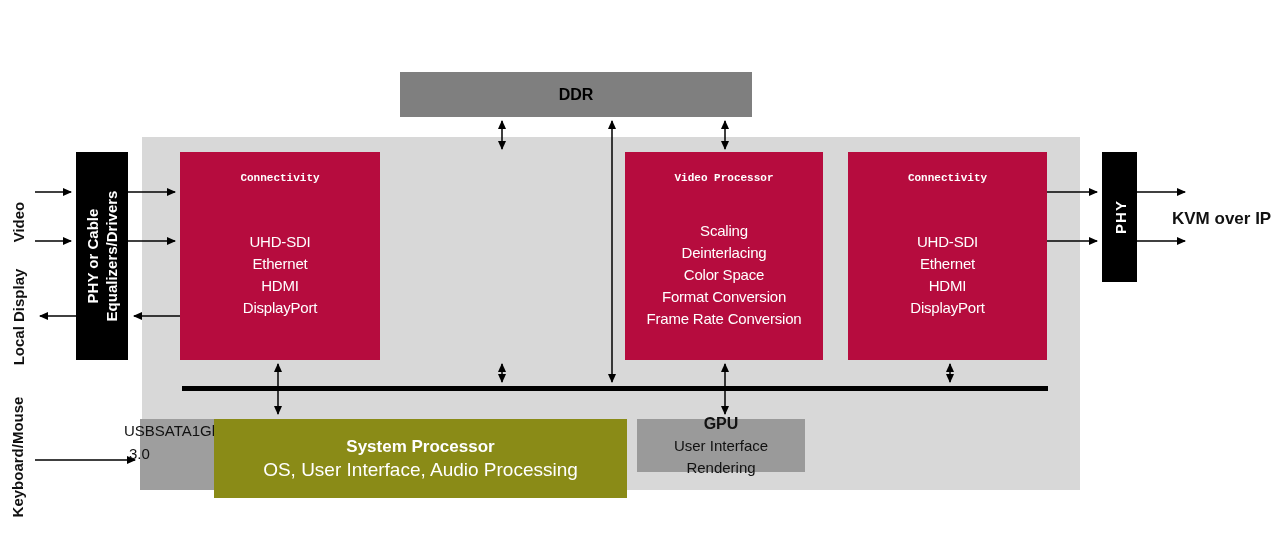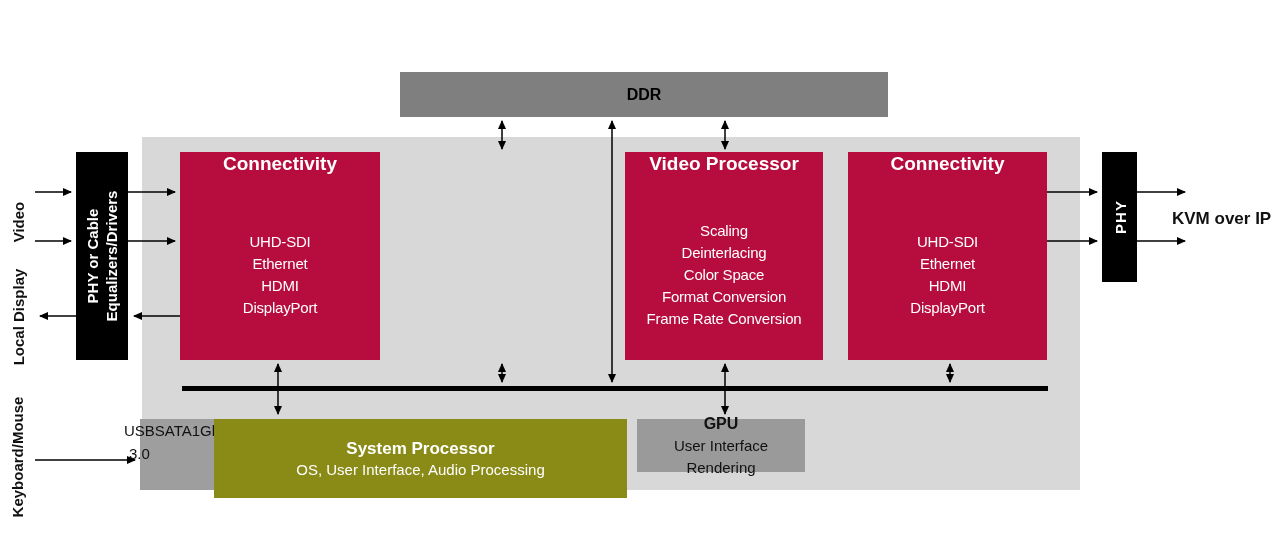--- a/index.html
+++ b/index.html
@@ -1,38 +1,38 @@
 <!DOCTYPE html>
 <html><head>
 <meta charset="utf-8">
 <style>
   html,body{margin:0;padding:0;background:#fff;}
   .canvas{position:relative;width:1282px;height:538px;background:#ffffff;
           font-family:"Liberation Sans",sans-serif;overflow:hidden;}
   .chip-bg{position:absolute;left:142px;top:137px;width:938px;height:353px;background:#D8D8D8;}
-  .ddr{position:absolute;left:400px;top:72px;width:488px;height:45px;background:#7F7F7F;
+  .ddr{position:absolute;left:400px;top:72px;width:352px;height:45px;background:#7F7F7F;
        display:flex;align-items:center;justify-content:center;color:#000;font-weight:bold;font-size:16px;}
   .cblock{position:absolute;top:152px;height:208px;background:#B60C3E;color:#fff;text-align:center;}
-  .cblock-title{margin-top:1px;font-size:19px;font-weight:bold;}
+  .cblock-title{margin-top:20px;font-size:11px;font-weight:bold;font-family:Liberation Mono, monospace;}
   .cblock-items{position:absolute;left:0;right:0;top:59%;transform:translateY(-50%);
                 font-size:15px;line-height:22px;letter-spacing:-0.2px;}
   .bblock{position:absolute;background:#000;color:#fff;}
   .vtext{position:absolute;top:50%;left:50%;transform:translate(-50%,-50%) rotate(-90deg);
          white-space:nowrap;text-align:center;font-weight:bold;}
   .eq{left:76px;top:152px;width:52px;height:208px;}
   .eq .vtext{font-size:15px;line-height:19px;}
   .phy{left:1102px;top:152px;width:35px;height:130px;}
   .phy .vtext{font-size:15px;letter-spacing:1px;}
   .io{position:absolute;left:140px;top:419px;width:74px;height:71px;background:#9E9E9E;
       display:flex;flex-direction:row;justify-content:center;text-align:center;
       font-size:15px;line-height:23px;color:#111;}
   .sp{position:absolute;left:214px;top:419px;width:413px;height:79px;background:#8A8B17;color:#fff;
       display:flex;flex-direction:column;justify-content:center;text-align:center;}
   .sp-title{font-size:17px;font-weight:bold;}
-  .sp-sub{font-size:15px;margin-top:2px;}
+  .sp-sub{font-size:19px;margin-top:2px;}
   .gpu{position:absolute;left:637px;top:419px;width:168px;height:53px;background:#9A9A9A;color:#111;
        display:flex;flex-direction:column;justify-content:center;text-align:center;
        font-size:15px;line-height:22px;}
   .gpu-title{font-weight:bold;font-size:16px;}
   .bus{position:absolute;left:182px;top:386px;width:866px;height:5px;background:#000;}
   .vlabel{position:absolute;width:160px;height:20px;line-height:20px;text-align:center;
           transform:rotate(-90deg);font-weight:bold;font-size:15px;color:#111;white-space:nowrap;}
   .kvm{position:absolute;left:1172px;top:209px;font-size:17px;font-weight:bold;color:#111;}
   .overlay{position:absolute;left:0;top:0;pointer-events:none;}
   .overlay line{stroke:#000;stroke-width:1.5;}

